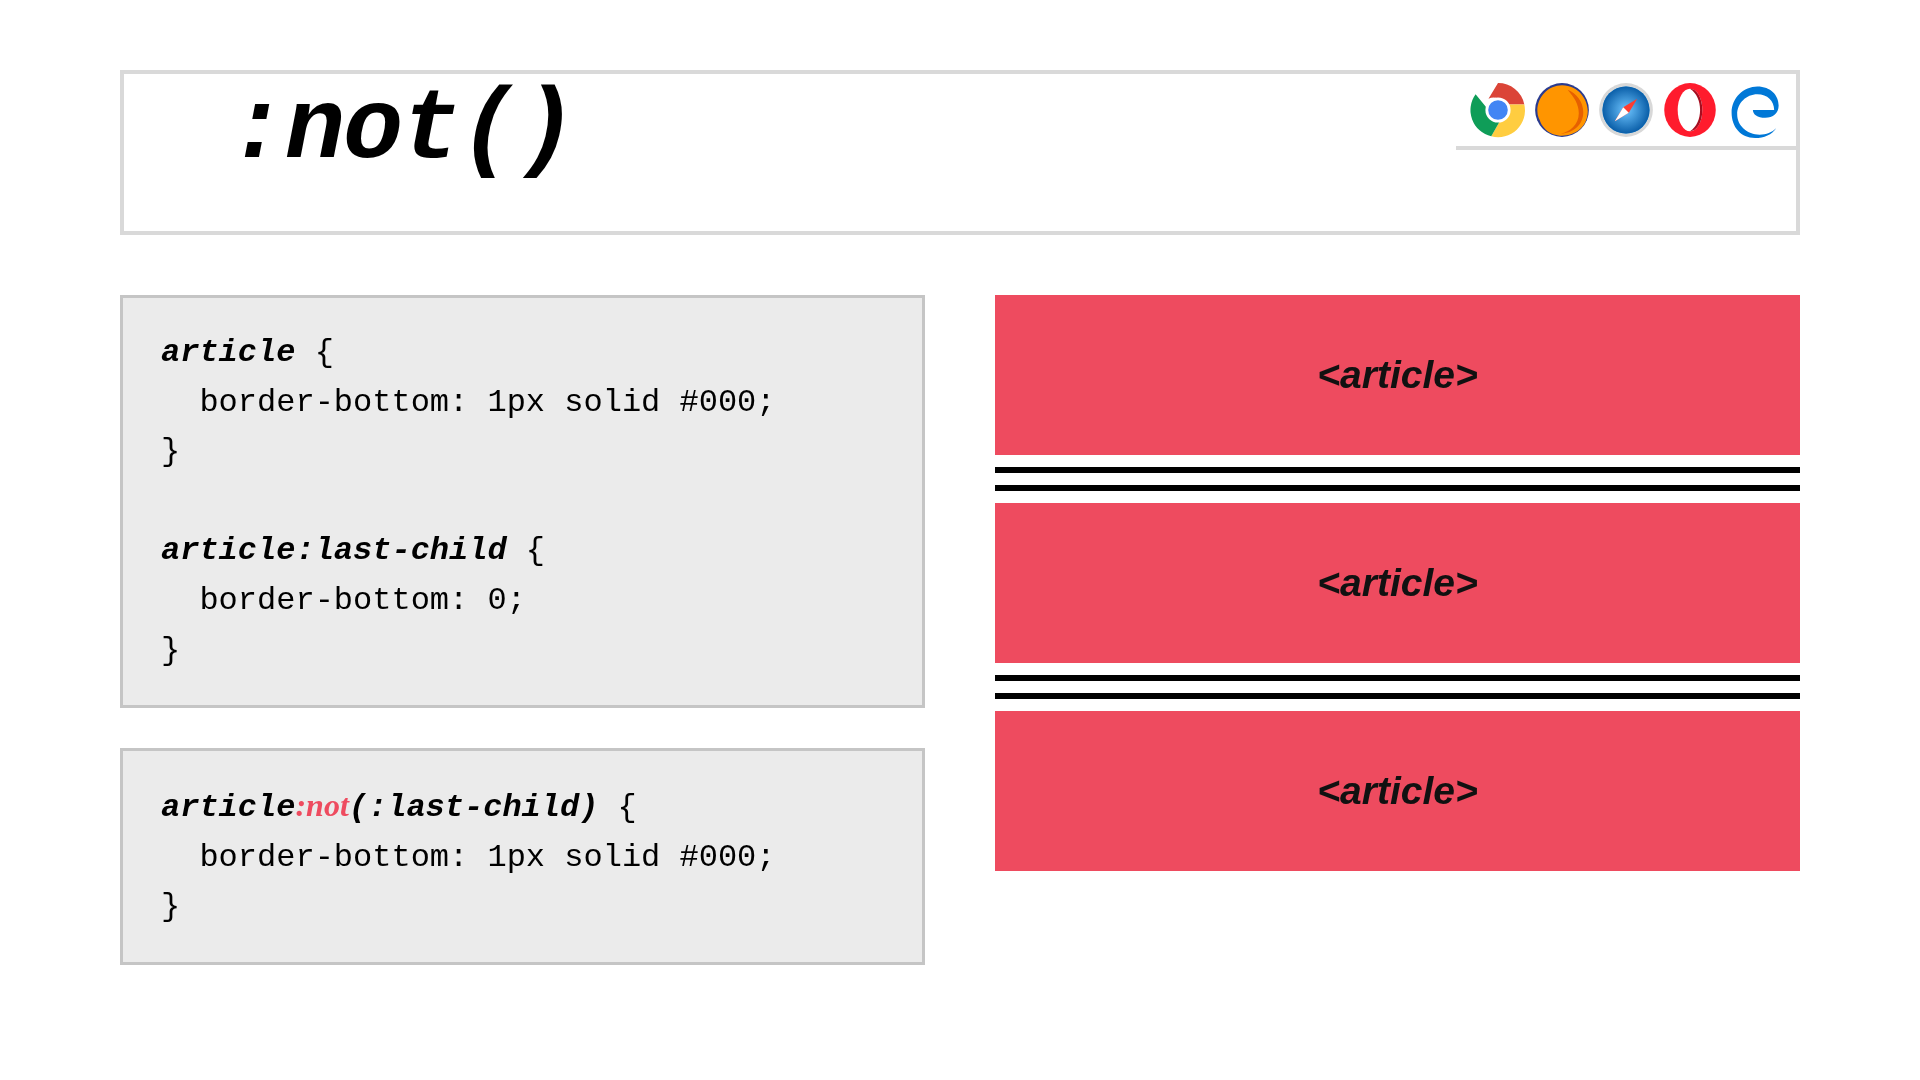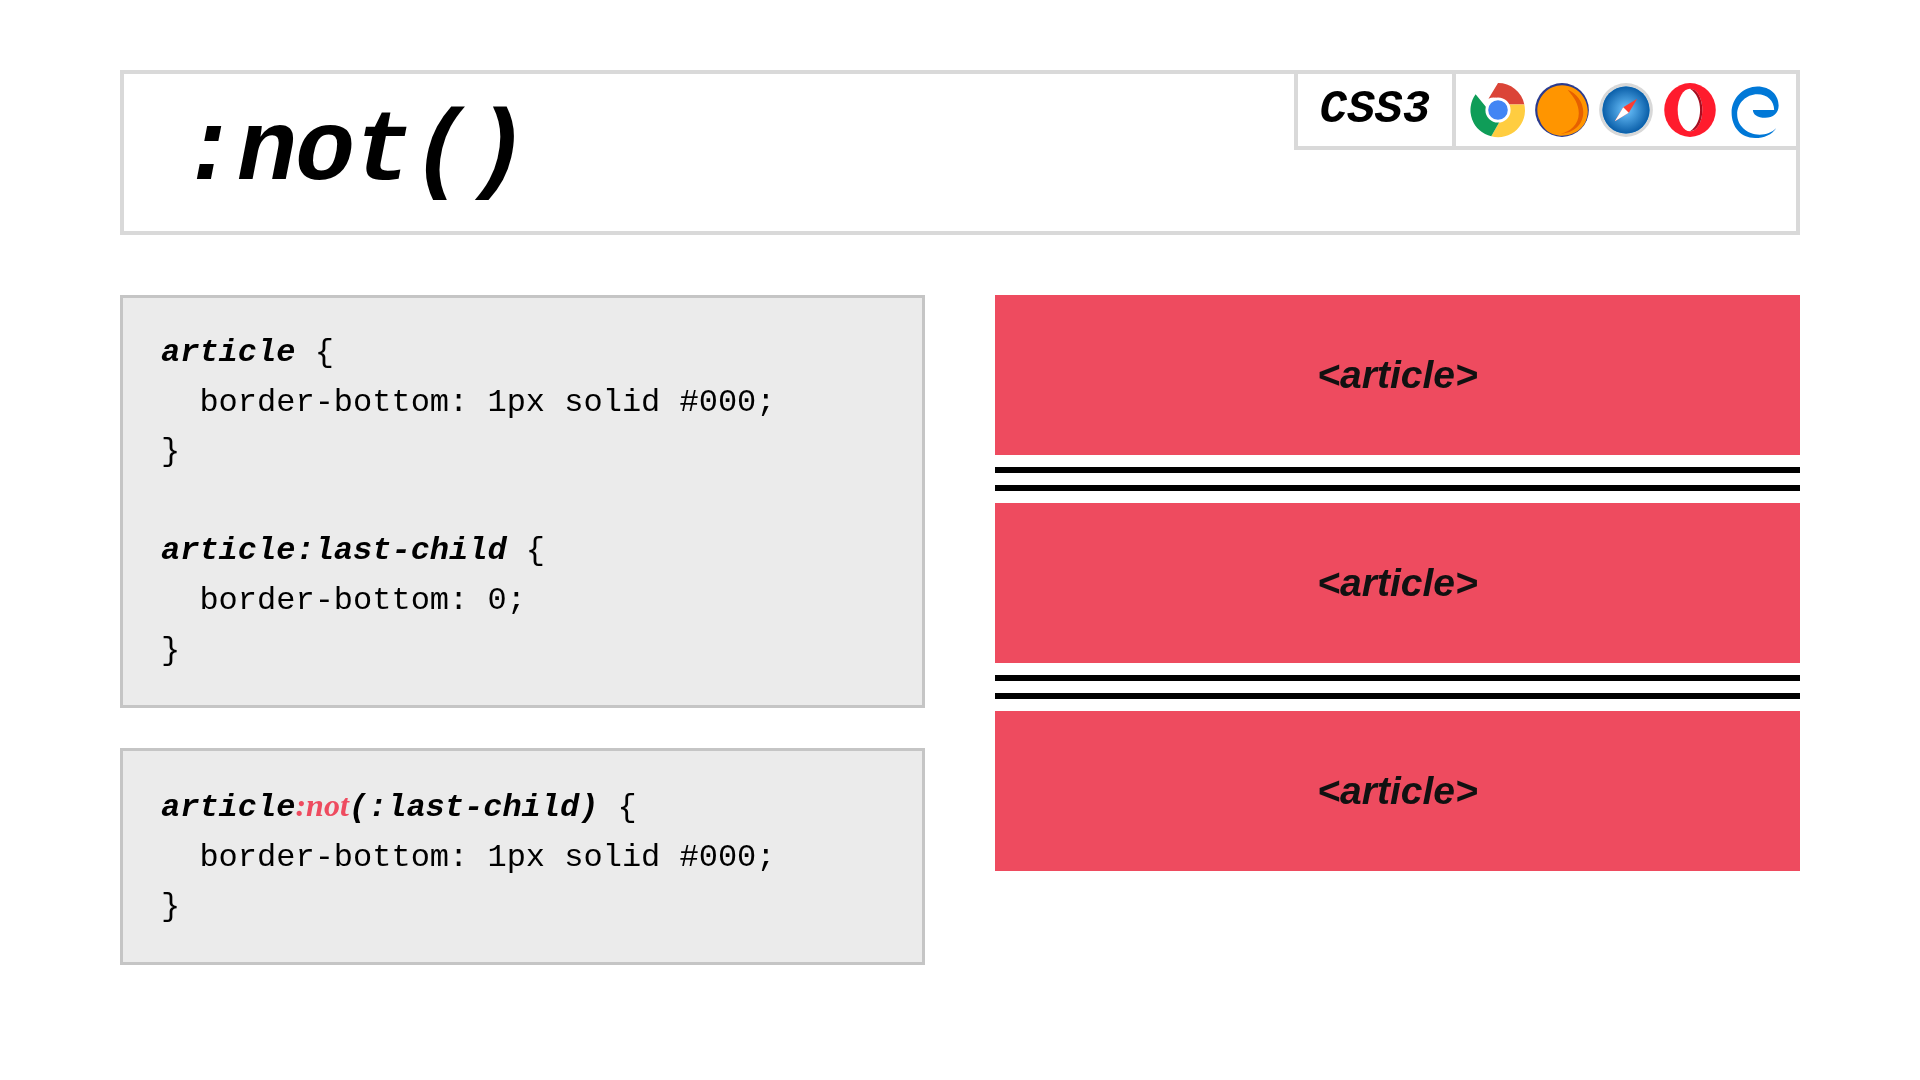--- a/index.html
+++ b/index.html
@@ -22,22 +22,23 @@
   .header {
     border: 4px solid #d9d9d9;
     display: flex;
     align-items: stretch;
     height: 165px;
     position: relative;
   }
   .title-wrap {
     flex: 1;
     display: flex;
-    align-items: center;
+    align-items: flex-start;
     padding-left: 55px;
+    margin-left: 48px;
   }
   .title {
     font-family: "Lucida Console", "Courier New", monospace;
     font-style: italic;
     font-weight: bold;
     font-size: 100px;
     color: #000;
     letter-spacing: -2px;
   }
   .badges {
@@ -122,21 +123,20 @@
 </head>
 <body>
 
 <div class="slide">
 
   <div class="header">
     <div class="title-wrap">
       <div class="title">:not()</div>
     </div>
     <div class="badges">
-      <div class="badge-css3">CSS3</div>
       <div class="badge-browsers">
         <span class="browser-icon">
           <svg viewBox="0 0 100 100" width="56" height="56">
             <circle cx="50" cy="50" r="48" fill="#fff"></circle>
             <path d="M50 2 A48 48 0 0 1 97 40 L62 40 A22 22 0 0 0 33 30 Z" fill="#db4437"></path>
             <path d="M97 40 A48 48 0 0 1 38 97 L55 67 A22 22 0 0 0 62 40 Z" fill="#ffcd40"></path>
             <path d="M38 97 A48 48 0 0 1 10 22 L33 50 A22 22 0 0 0 55 67 Z" fill="#0f9d58"></path>
             <circle cx="50" cy="50" r="20" fill="#4285f4"></circle>
             <circle cx="50" cy="50" r="20" fill="none" stroke="#fff" stroke-width="5"></circle>
           </svg>

